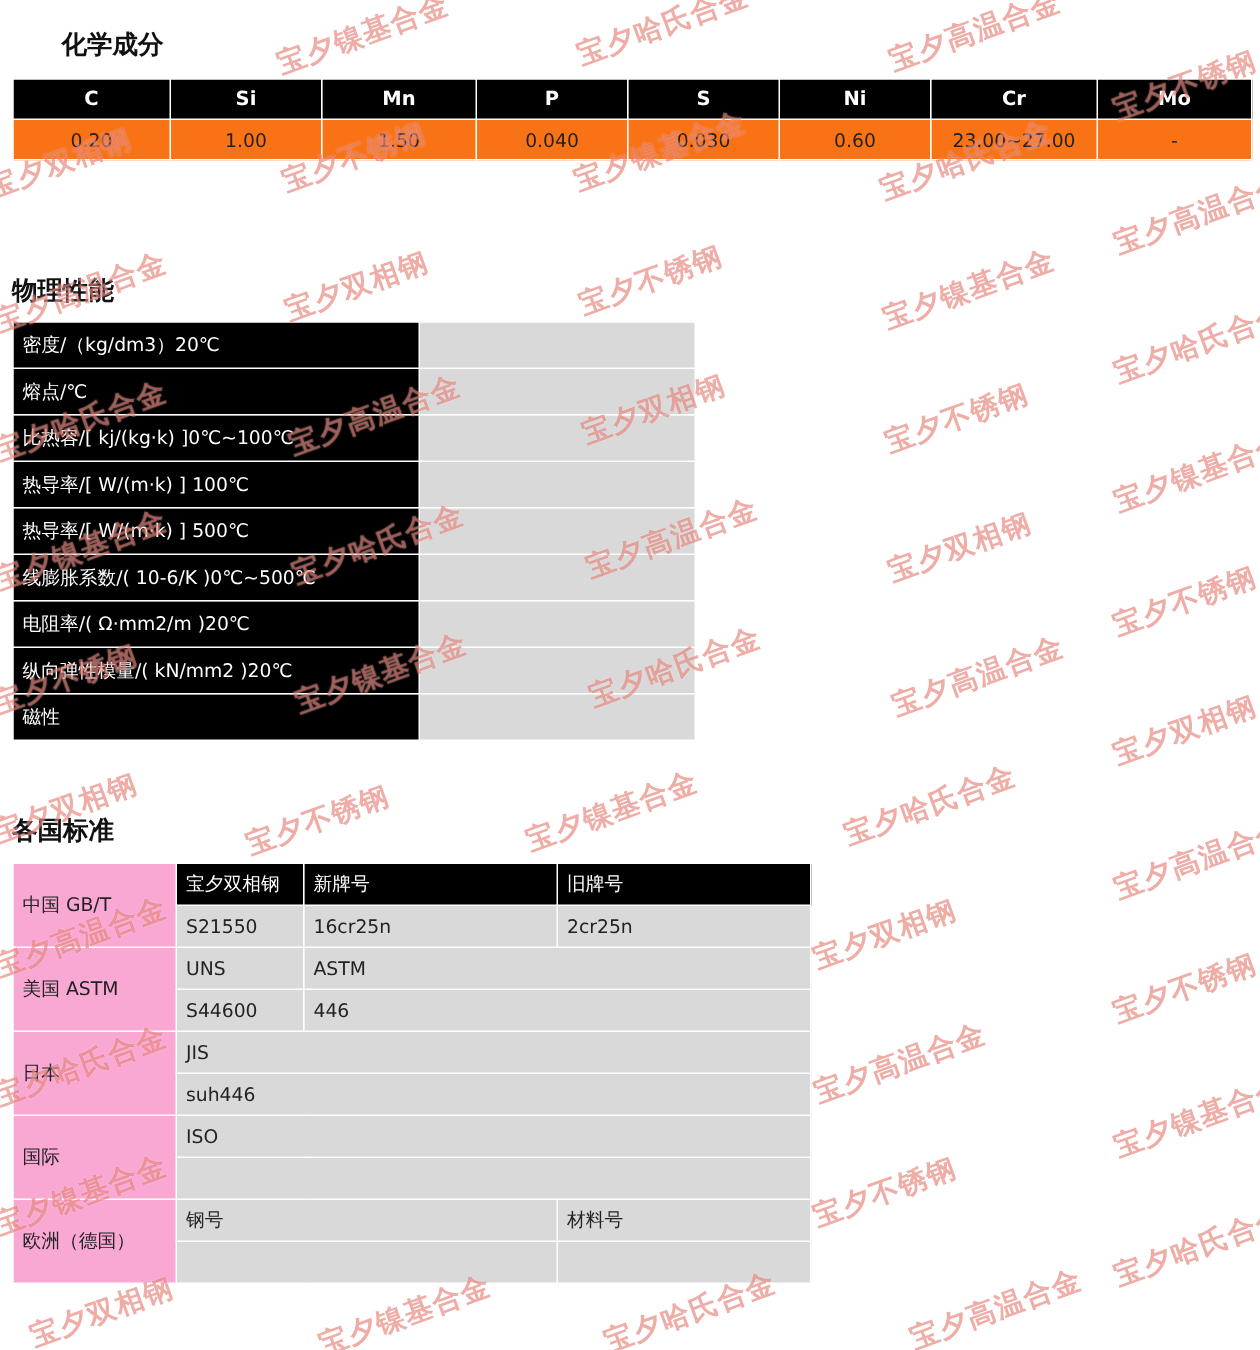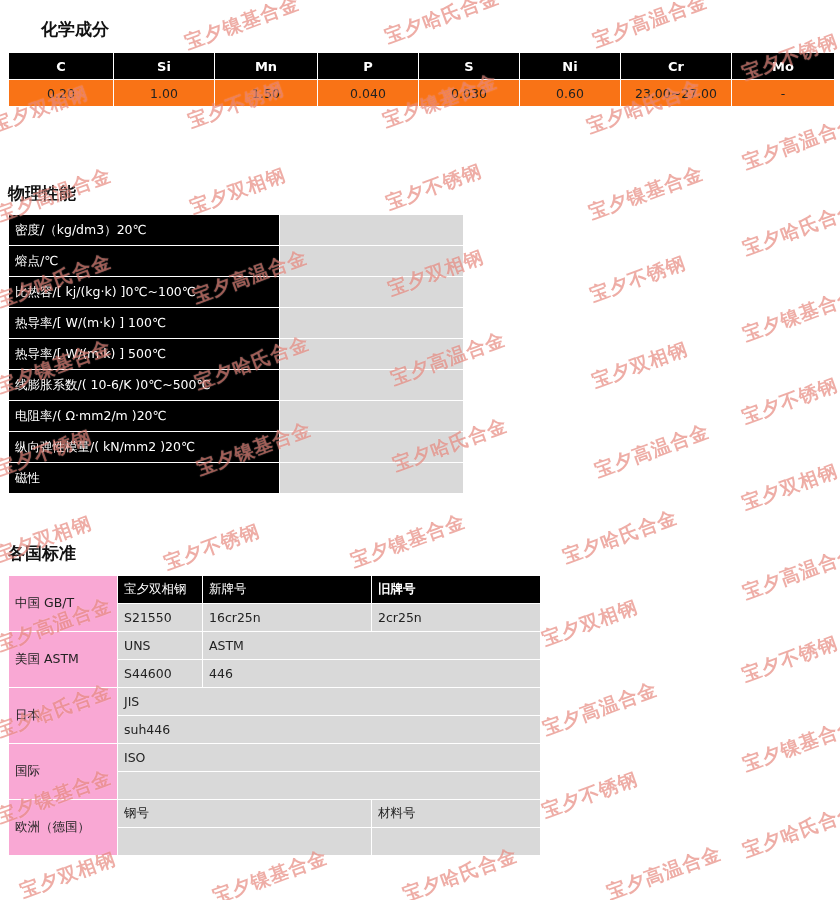--- a/index.html
+++ b/index.html
@@ -275,21 +275,21 @@
   </div>
 
   <div class="block" style="left:8px; top:575px;">
     <table class="std">
       <tbody>
 
         <tr>
           <td class="country" rowspan="2" style="width:96px;">中国 GB/T</td>
           <td class="hdr" style="width:72px;">宝夕双相钢</td>
           <td class="hdr" style="width:156px;">新牌号</td>
-          <td class="hdr" style="width:156px;font-weight:bold;">旧牌号</td>
+          <td class="hdr" style="width:156px;">旧牌号</td>
         </tr>
         <tr>
           <td>S21550</td>
           <td>16cr25n</td>
           <td>2cr25n</td>
         </tr>
 
         <tr>
           <td class="country" rowspan="2">美国 ASTM</td>
           <td>UNS</td>

